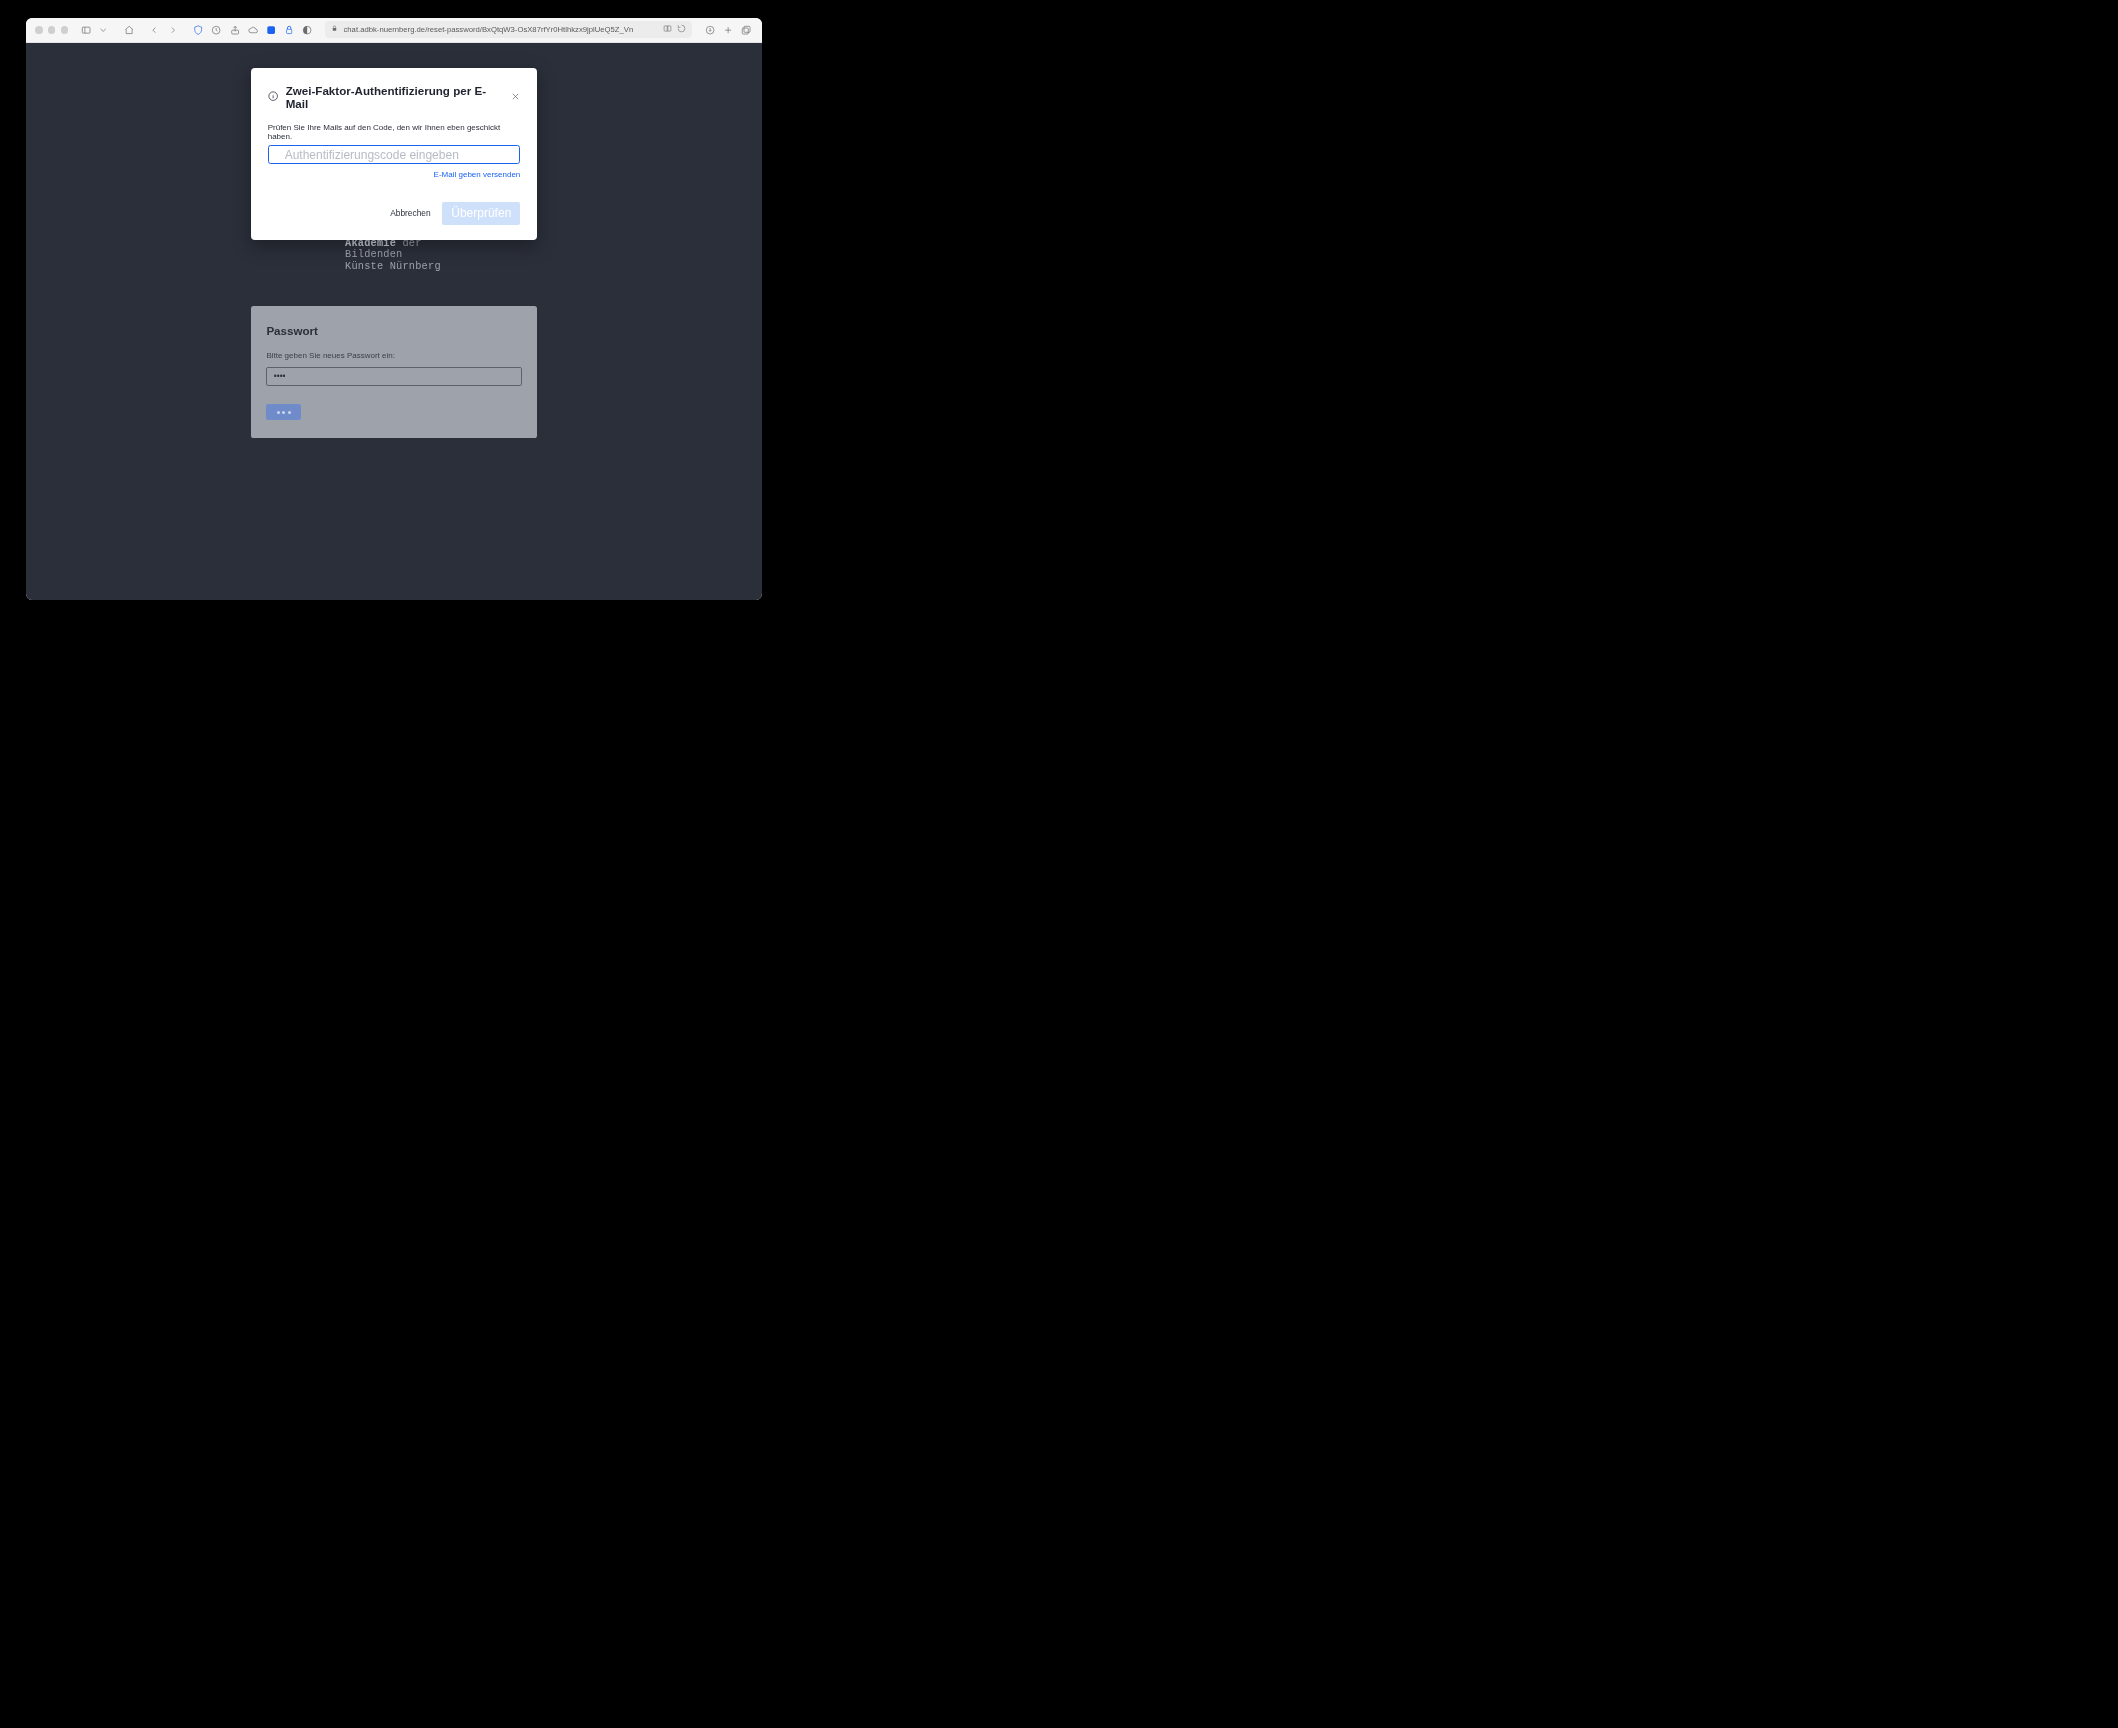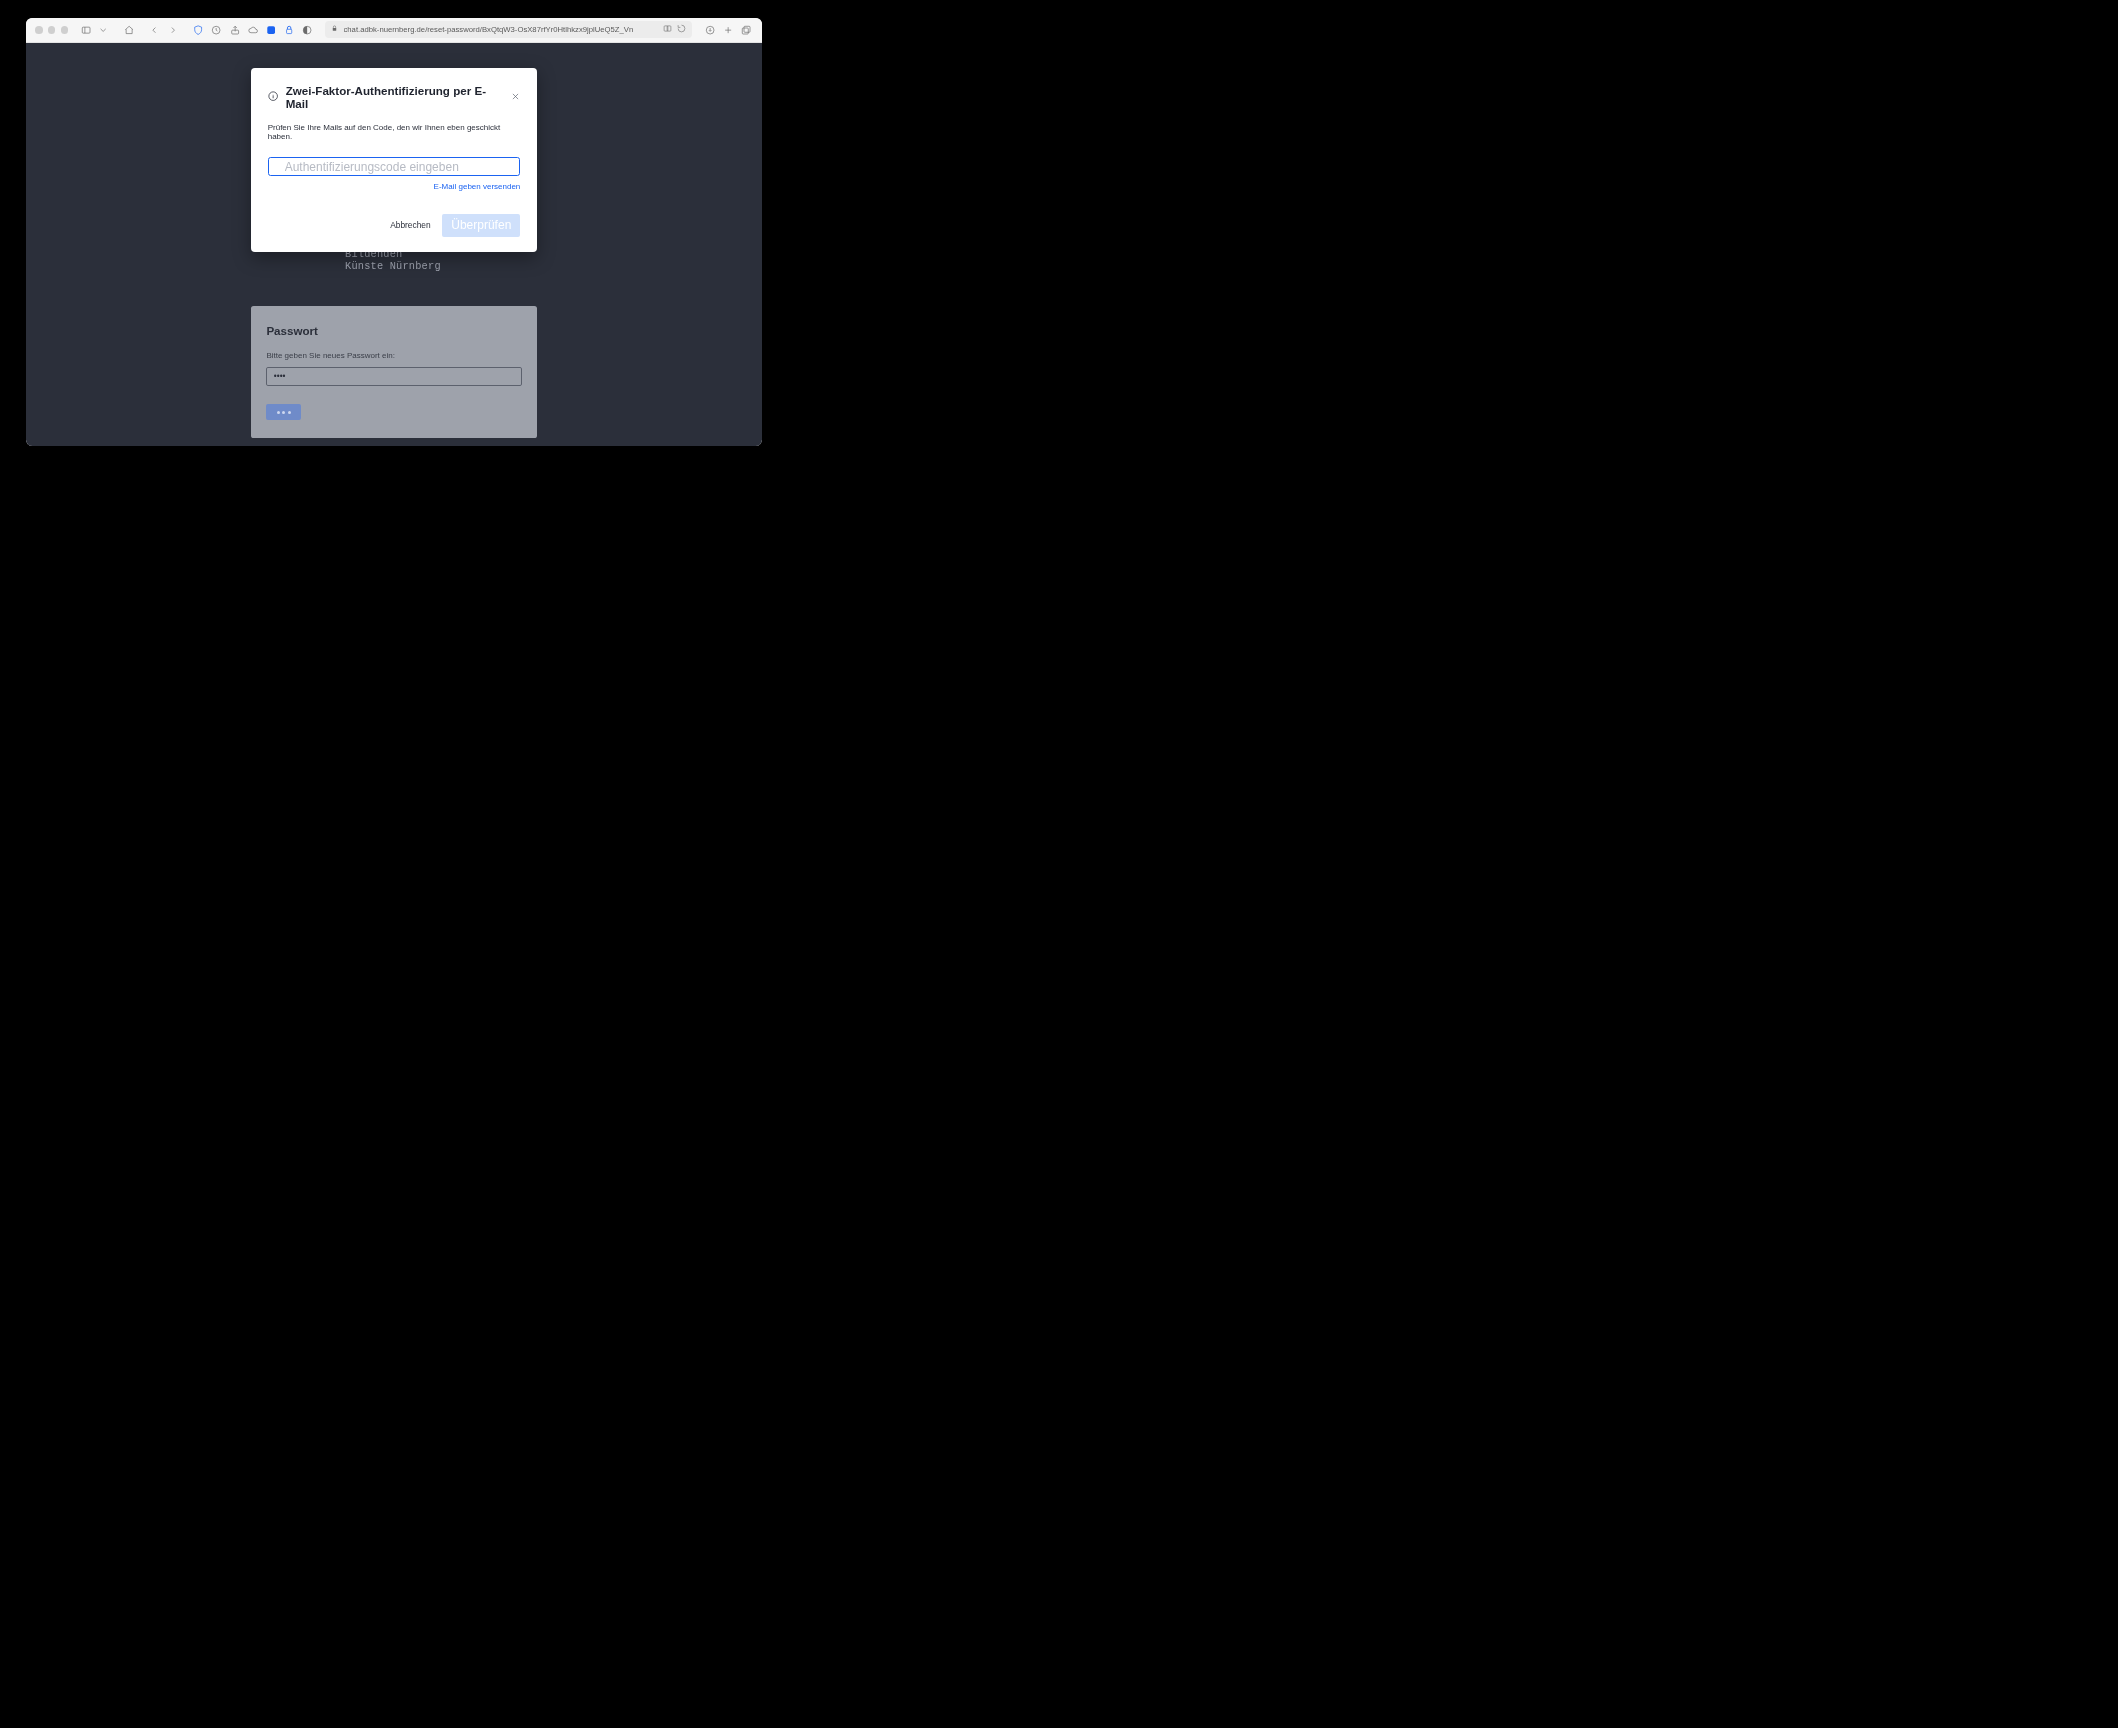--- a/index.html
+++ b/index.html
@@ -6,21 +6,21 @@
     body {
       background: #000;
       font-family: -apple-system, BlinkMacSystemFont, 'Segoe UI', Helvetica, Arial, sans-serif;
       width: 788px;
       height: 642px;
       overflow: hidden;
     }
     .window {
       position: absolute;
       left: 26px; top: 18px;
-      width: 736px; height: 428px;
+      width: 736px; height: 582px;
       background: #f6f6f6;
       border-radius: 6.4px;
       overflow: hidden;
       box-shadow: 0 6.4px 26px rgba(0,0,0,.5);
     }
     .titlebar {
       height: 24.5px;
       background: #f6f6f6;
       display: flex;
       align-items: center;
@@ -115,21 +115,21 @@
       background: #ffffff;
       border-radius: 3.9px;
       box-shadow: 0 5.1px 18px rgba(0,0,0,.35);
       padding: 16.7px 16.7px 15.4px 16.7px;
     }
     .modal-head { display: flex; align-items: center; gap: 7.7px; margin-bottom: 13px; }
     .modal-head .info svg { width: 10.3px; height: 10.3px; stroke:#2b2f3a; fill:none; stroke-width:1.8;}
     .modal-head h3 { font-size: 11.6px; font-weight: 700; color: #1f232e; flex:1; }
     .modal-head .close { cursor: pointer; color: #5a5f6b; }
     .modal-head .close svg { width: 9px; height: 9px; stroke: currentColor; stroke-width: 1.8; }
-    .modal p { font-size: 8px; color: #2b2f3a; margin-bottom: 16px; }
+    .modal p { font-size: 8px; color: #2b2f3a; margin-bottom: 4px; }
     .modal input[type=text] {
       width: 100%; height: 19.3px;
       border: 1px solid #1b63f1;
       border-radius: 2.6px;
       padding: 0 16px;
       font-size: 12px;
       outline: none;
       color: #2b2f3a;
     }
     .modal input::placeholder { color: #b7bbc4; }

